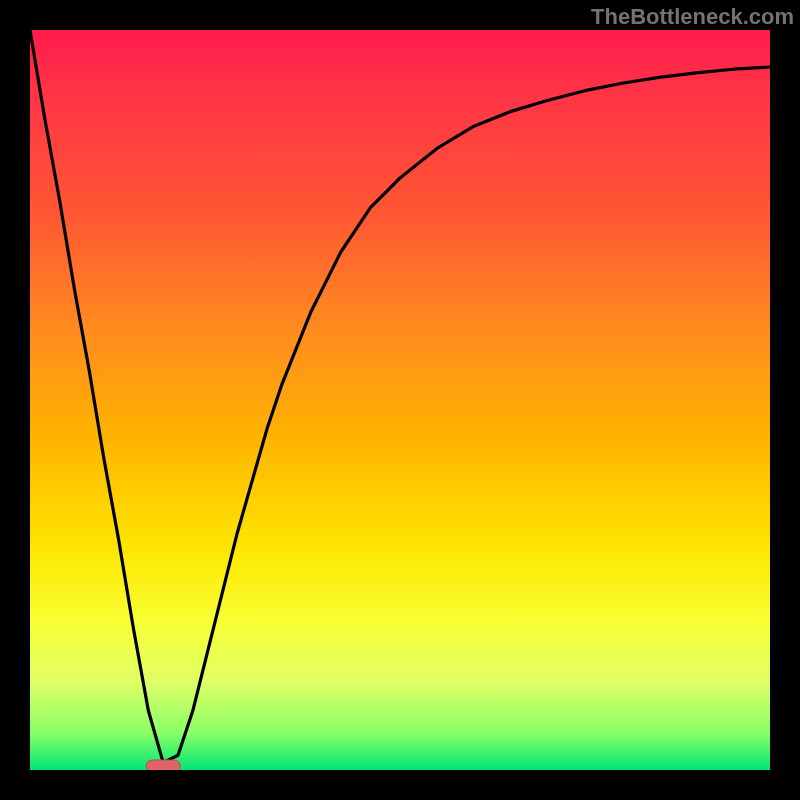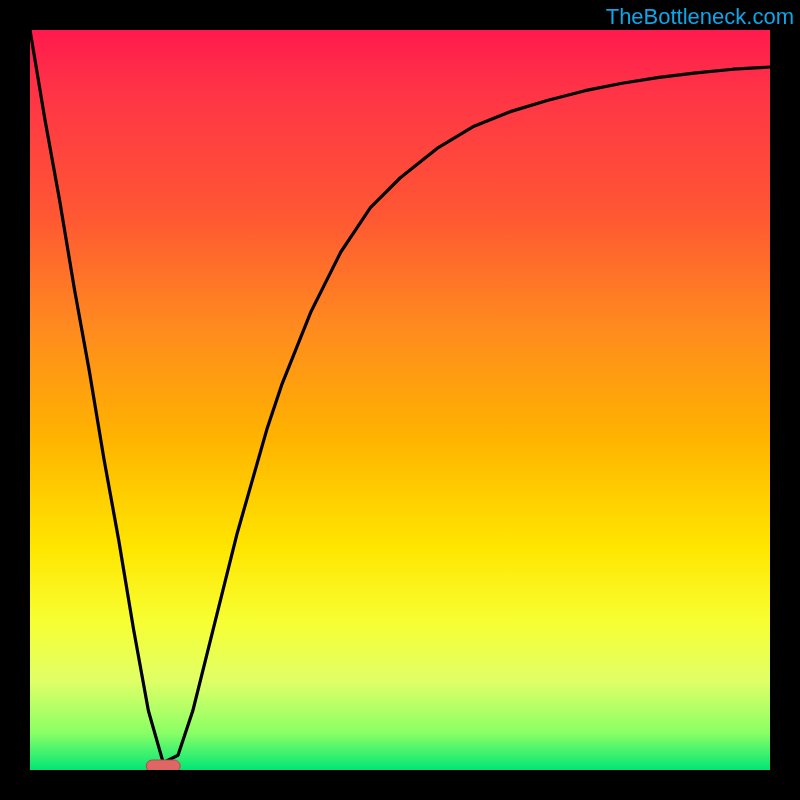--- a/index.html
+++ b/index.html
@@ -42,23 +42,23 @@
     position: absolute;
     left: 0;
     top: 0;
     width: 740px;
     height: 740px;
   }
   .watermark {
     position: absolute;
     top: 4px;
     right: 6px;
-    color: #0ea5e9;
+    color: #737373;
     font-size: 22px;
-    font-weight: 400;
+    font-weight: 700;
     user-select: none;
     text-align: center;
   }
 </style>
 </head>
 <body>
 
 <div class="outer-frame">
   <div class="plot-area">
     <svg class="plot-svg" viewBox="0 0 740 740">

